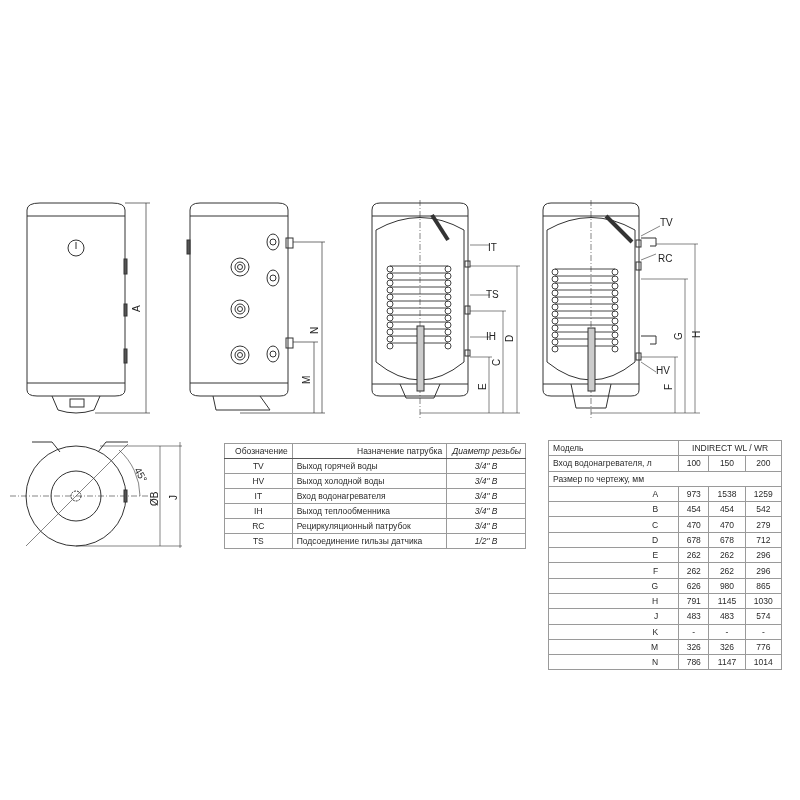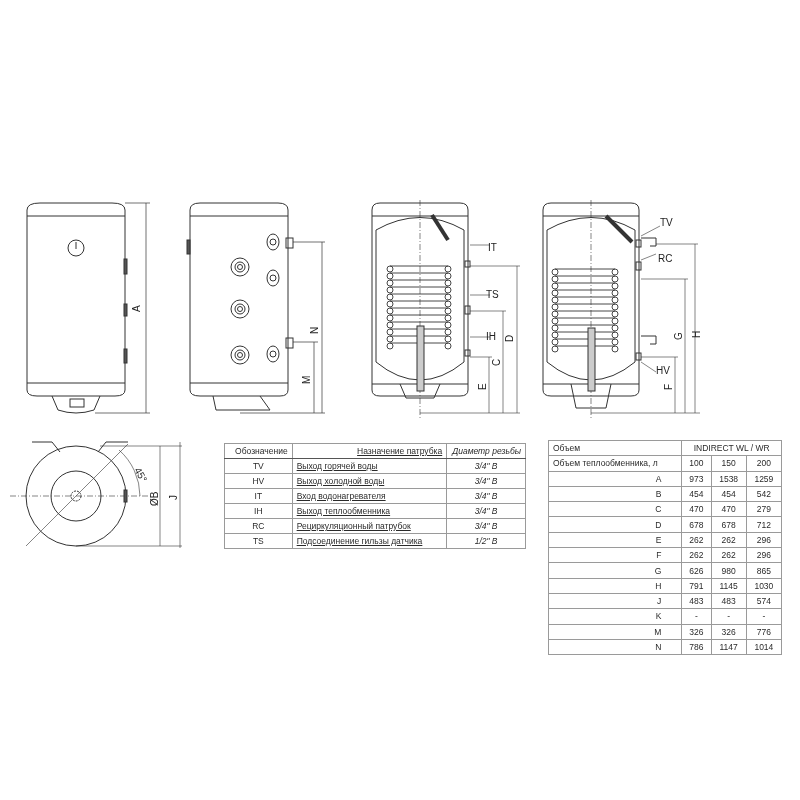--- a/index.html
+++ b/index.html
@@ -3,21 +3,21 @@
 <meta charset="utf-8">
 <style>
   html, body { margin:0; padding:0; background:#ffffff; }
   body { width:800px; height:800px; position:relative; overflow:hidden; font-family:"Liberation Sans", sans-serif; color:#2a2a2a; }
   svg.drawing { position:absolute; left:0; top:0; }
   .lbl { font-family:"Liberation Sans", sans-serif; font-size:10px; fill:#222; }
   table { border-collapse:collapse; position:absolute; font-size:8.5px; color:#2a2a2a; }
   td, th { border:1px solid #9a9a9a; padding:0 4px; height:14px; font-weight:normal; white-space:nowrap; }
   #conn { left:224px; top:443px; width:302px; }
   #conn .c1 { width:60px; text-align:center; }
-  #conn .c2 { width:150px; text-align:left;text-decoration:underline; }
+  #conn .c2 { width:150px; text-align:left; }
   #conn .c3 { width:70px; text-align:center;font-style:italic; }
   #conn tr:first-child td, #conn tr:first-child th { border-bottom:1px solid #555;text-align:right; }
   #dims { left:548px; top:440px; width:234px; }
   #dims td { text-align:center; height:14.3px; }
   #dims .rowhead { text-align:left; }
   #dims .letter { text-align:right; padding-right:20px; }
 </style>
 </head>
 <body>
 
@@ -245,28 +245,31 @@
     <td class="c1">TS</td>
     <td class="c2">Подсоединение гильзы датчика</td>
     <td class="c3">1/2" B</td>
   </tr>
 </tbody>
   </table>
 
 <table id="dims">
   <tbody>
       <tr>
-    <td class="rowhead">Объем</td>
+    <td class="rowhead">Модель</td>
     <td colspan="3">INDIRECT WL / WR</td>
   </tr>
   <tr>
-    <td class="rowhead">Объем теплообменника, л</td>
+    <td class="rowhead">Вход водонагревателя, л</td>
     <td>100</td>
     <td>150</td>
     <td>200</td>
+  </tr>
+  <tr>
+    <td class="rowhead" colspan="4">Размер по чертежу, мм</td>
   </tr>
   <tr>
         <td class="letter">A</td>
         <td>973</td>
         <td>1538</td>
         <td>1259</td>
       </tr>
   <tr>
         <td class="letter">B</td>
         <td>454</td>

